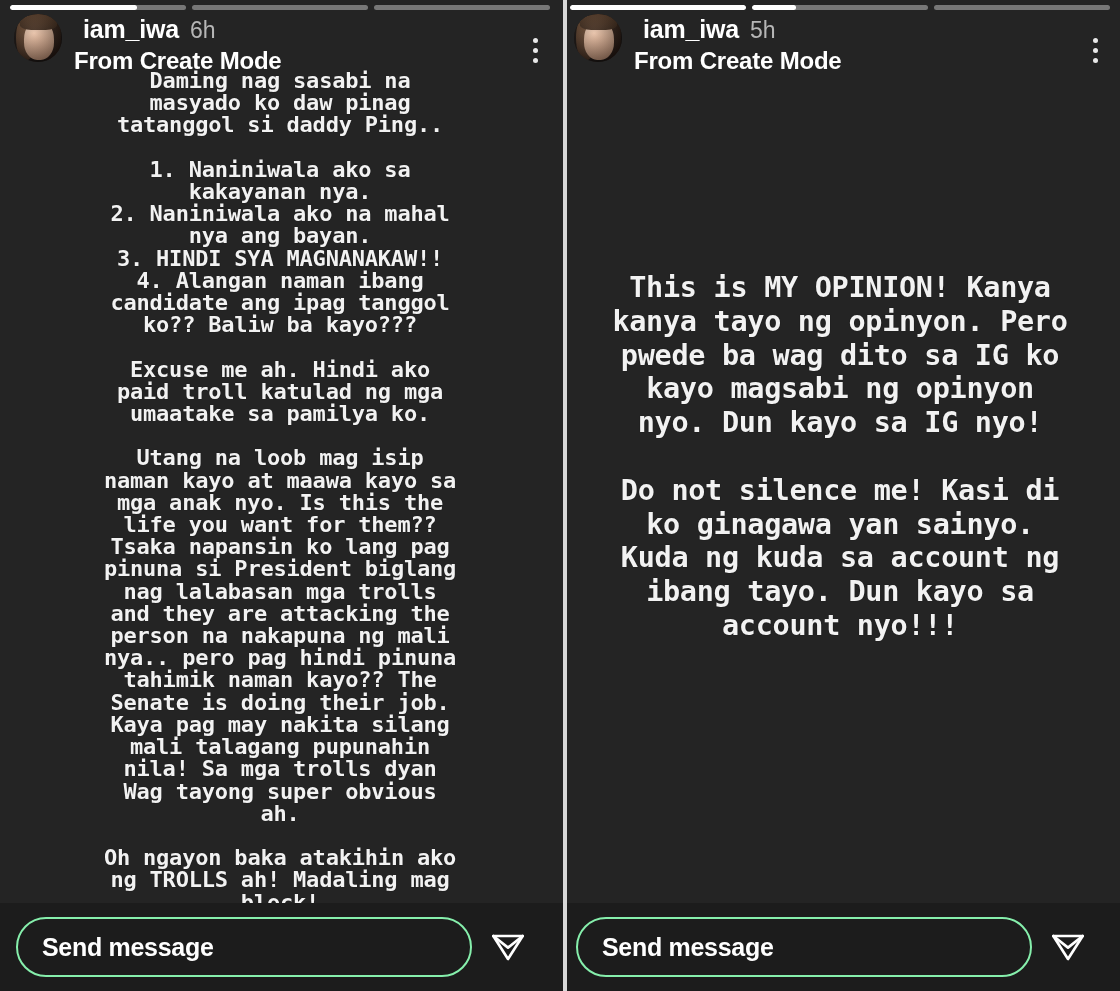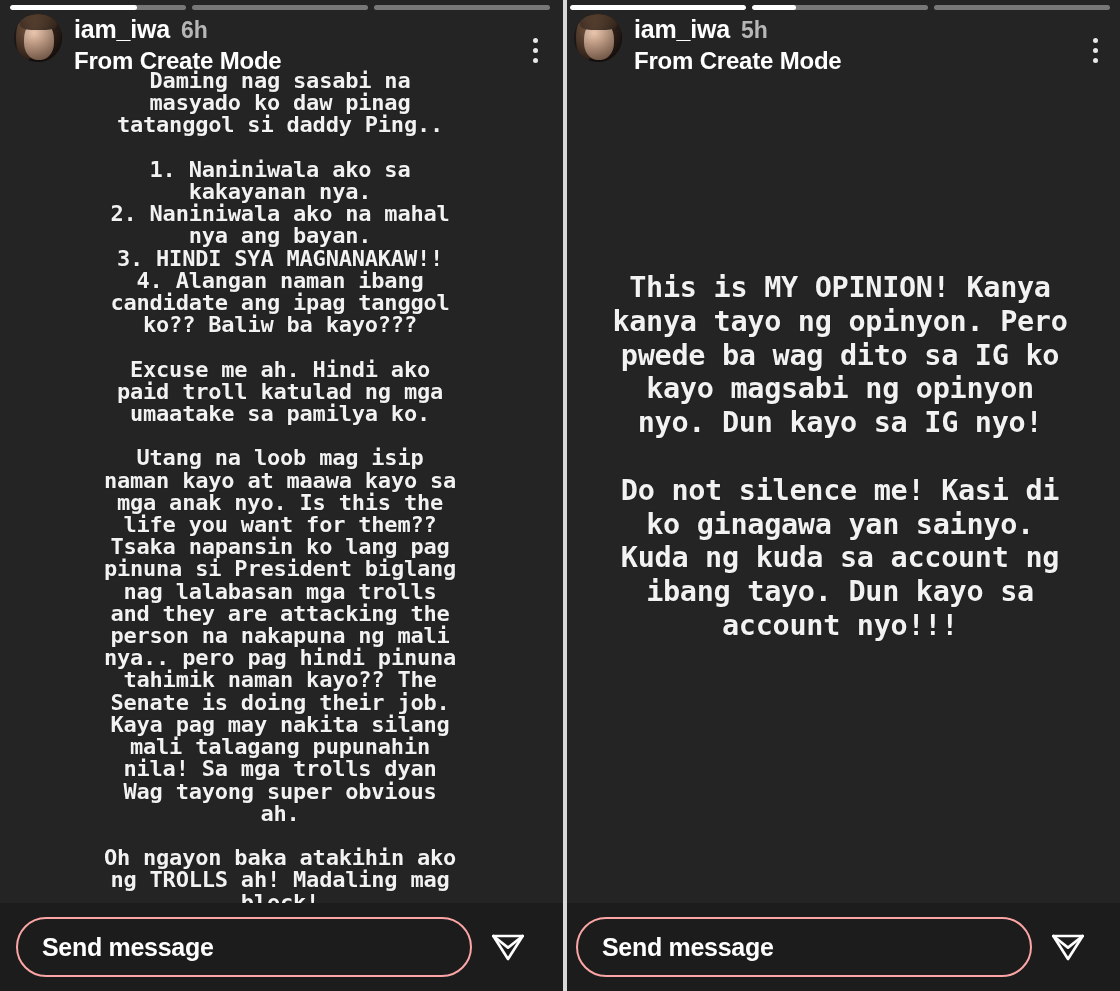--- a/index.html
+++ b/index.html
@@ -60,26 +60,26 @@
     position:absolute; left:6px; top:0px; width:37px; height:16px;
     border-radius:50% 50% 30% 30%;
     background:linear-gradient(180deg,#6b4930 0%,#3e2819 100%);
   }
   .avatar .shade {
     position:absolute; left:0; top:0; right:0; bottom:0;
     background:radial-gradient(circle at 42% 40%, rgba(255,255,255,0.10), rgba(0,0,0,0.55) 85%);
   }
 
   .header-texts { display:flex; flex-direction:column; padding-top:1px; }
-  .header-line1 { display:flex; align-items:baseline; gap:11px; }
+  .header-line1 { display:flex; align-items:baseline; gap:11px;margin-left:9px; }
   .username {
     color:#ffffff; font-size:25px; font-weight:bold;
     letter-spacing:-0.2px; line-height:1.12;
   }
-  .timestamp { color:#b6b6b6; font-size:23px; font-weight:bold; }
+  .timestamp { color:#b6b6b6; font-size:23px; font-weight:normal; }
   .create-mode {
     color:#ffffff; font-size:24px; font-weight:bold;
     margin-top:4px; letter-spacing:-0.2px; line-height:1.12;
   }
   .menu-dots {
     position:absolute; right:22px; top:24px;
     display:flex; flex-direction:column; gap:5px; align-items:center;
   }
   .menu-dots i { display:block; width:5px; height:5px; border-radius:50%; background:#e8e8e8; }
 
@@ -102,21 +102,21 @@
     font-size:28.5px; line-height:33.8px; letter-spacing:-0.3px;margin-top:37px;
   }
 
   
   .story-footer {
     position:absolute; left:0; right:0; bottom:0; height:88px;
     display:flex; align-items:center; padding:0 16px; z-index:25;
     background:#1c1c1c;
   }
   .send-pill {
-    flex:1; height:60px; border:2px solid #fca5a5; border-radius:30px;
+    flex:1; height:60px; border:2px solid #86efac; border-radius:30px;
     display:flex; align-items:center; padding:0 24px;
     background:transparent;
   }
   .send-pill-text {
     color:#ffffff; font-size:25px; font-weight:bold; letter-spacing:-0.3px;
   }
   .send-icon { flex:0 0 72px; display:flex; align-items:center; justify-content:center; }
   .send-icon svg { display:block; }
 </style>
 </head>

